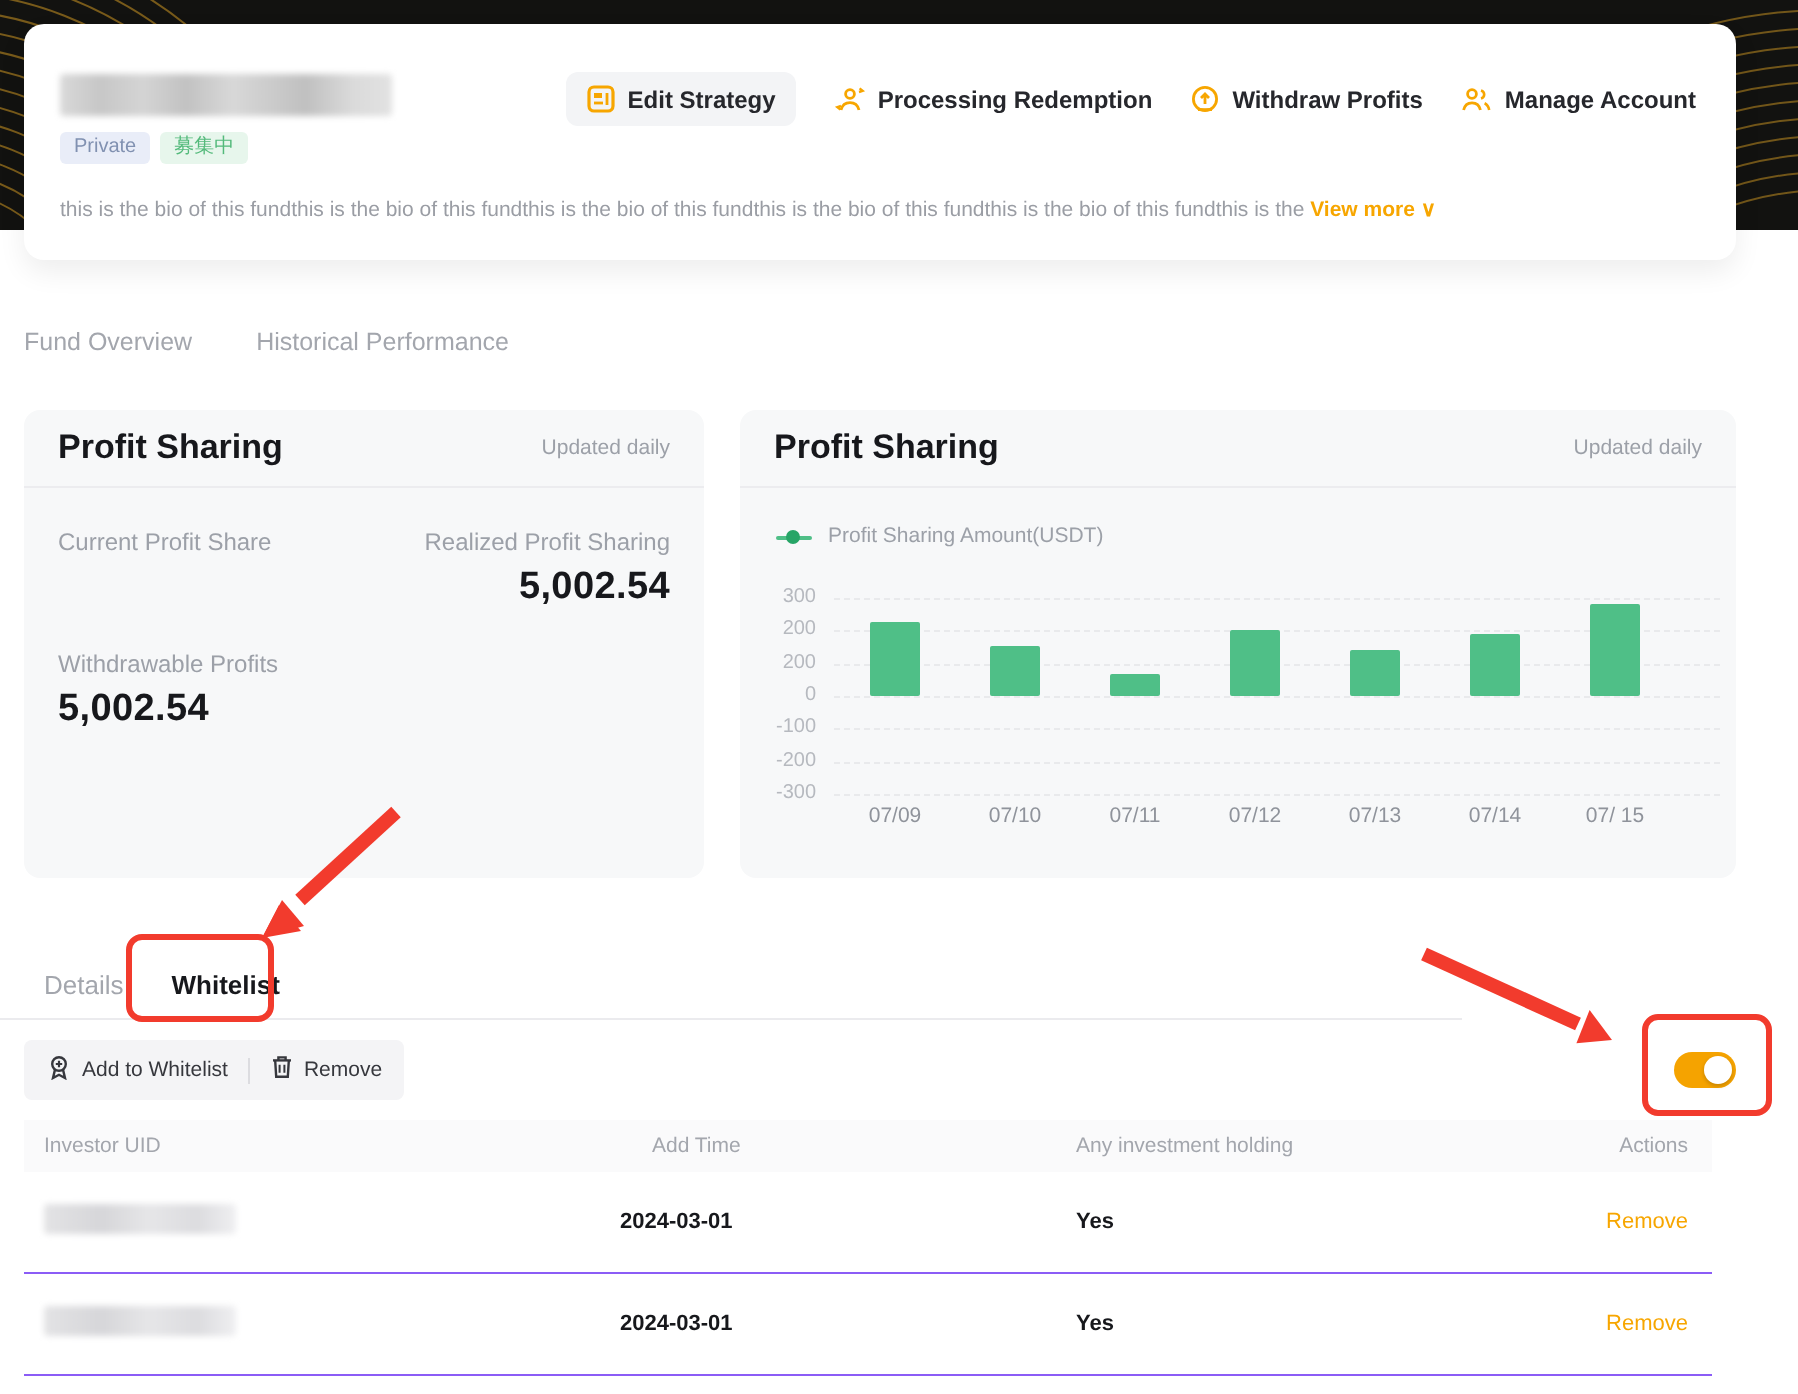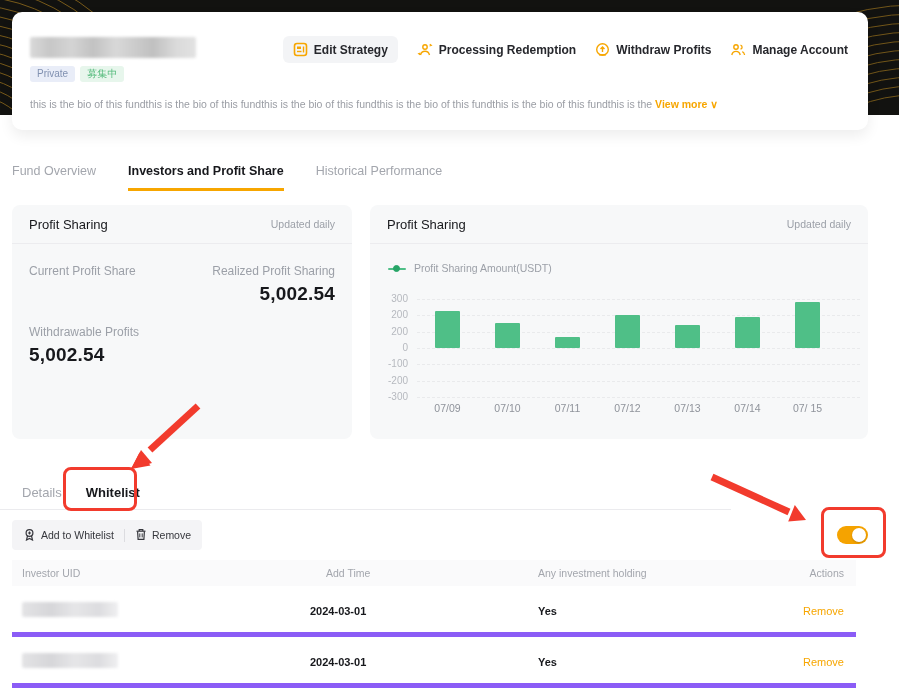--- a/index.html
+++ b/index.html
@@ -34,21 +34,21 @@
   .main-tabs { position:absolute; left:12px; top:164px; display:flex; gap:32px; }
   .main-tab { font-size:12.5px; color:#a3a6ad; padding-bottom:10px; cursor:pointer; }
   .main-tab.active { color:#17181c; font-weight:700; border-bottom:3px solid #f7a600; }
 
   
   .card { position:absolute; background:#f7f8f9; border-radius:8px; }
   .stat-card  { left:12px;  top:205px; width:340px; height:234px; }
   .chart-card { left:370px; top:205px; width:498px; height:234px; }
   .card-head { height:39px; border-bottom:1px solid #ececef; display:flex; align-items:center;
                justify-content:space-between; padding:0 17px; }
-  .card-title { font-size:13px; font-weight:400; color:#17181c; }
+  .card-title { font-size:17px; font-weight:700; color:#17181c; }
   .card-updated { font-size:10.5px; color:#9ca0a8; }
 
   .stats-grid { display:grid; grid-template-columns:1fr 1fr; padding:20px 17px 0 17px; row-gap:20px; }
   .stat .lbl { font-size:12px; color:#9ca0a8; margin-bottom:5px; }
   .stat .val { font-size:19px; font-weight:700; color:#17181c; letter-spacing:.2px; }
   .stat.right { text-align:right; }
   .val.green { color:#20b26c; }
 
   
   .chart-area { position:absolute; left:0; top:39px; right:0; bottom:0; }
@@ -78,21 +78,21 @@
   .toggle.on { background:#f5a300; }
   .toggle .knob { position:absolute; top:2px; width:14px; height:14px; border-radius:50%; background:#fff;
                   box-shadow:0 1px 2px rgba(0,0,0,.2); left:2px; }
   .toggle.on .knob { left:auto; right:2px; }
 
   
   .table-head { position:absolute; left:12px; top:560px; width:844px; height:26px; background:#fafafb; }
   .th { position:absolute; top:7px; font-size:10.5px; color:#a3a6ad; }
   .th-uid { left:10px; } .th-time { left:298px;margin-left:16px; } .th-holding { left:526px; }
   .th-actions { right:12px; }
-  .trow { position:absolute; left:12px; width:844px; height:51px; border-bottom:5px solid #8b5cf6; }
+  .trow { position:absolute; left:12px; width:844px; height:51px; border-bottom:1px solid #8b5cf6; }
   .row-1 { top:586px; } .row-2 { top:637px; }
   .td { position:absolute; top:19px; font-size:11px; font-weight:700; color:#17181c; }
   .td-uid-blur { position:absolute; left:10px; top:16px; width:96px; height:15px; border-radius:2px;
      background:linear-gradient(90deg,#e3e3e5 0%,#d6d6d9 30%,#e6e6e8 55%,#dcdcdf 80%,#efeff1 100%);
      filter:blur(1.5px); }
   .td-time { left:298px; } .td-holding { left:526px; }
   .td-remove { right:12px; color:#f7a600; font-weight:400; cursor:pointer; }
 
   
   .anno-box { position:absolute; border:3.5px solid #f23b2d; border-radius:8px; pointer-events:none; }
@@ -192,21 +192,20 @@
               <path d="M12.3 9.6c1.3.6 2 1.7 2.3 3.4" stroke="#f7a600" stroke-width="1.3"></path>
             </svg>
         </span>
         <span>Manage Account</span>
       </div>
     </div>
   </div>
 
   <div class="main-tabs">
     <div class="main-tab">Fund Overview</div>
-    <div class="main-tab active">Investors and Profit Share</div>
     <div class="main-tab">Historical Performance</div>
   </div>
 
   <div class="card stat-card">
     <div class="card-head">
       <span class="card-title">Profit Sharing</span>
       <span class="card-updated">Updated daily</span>
     </div>
     <div class="stats-grid">
       <div class="stat">

